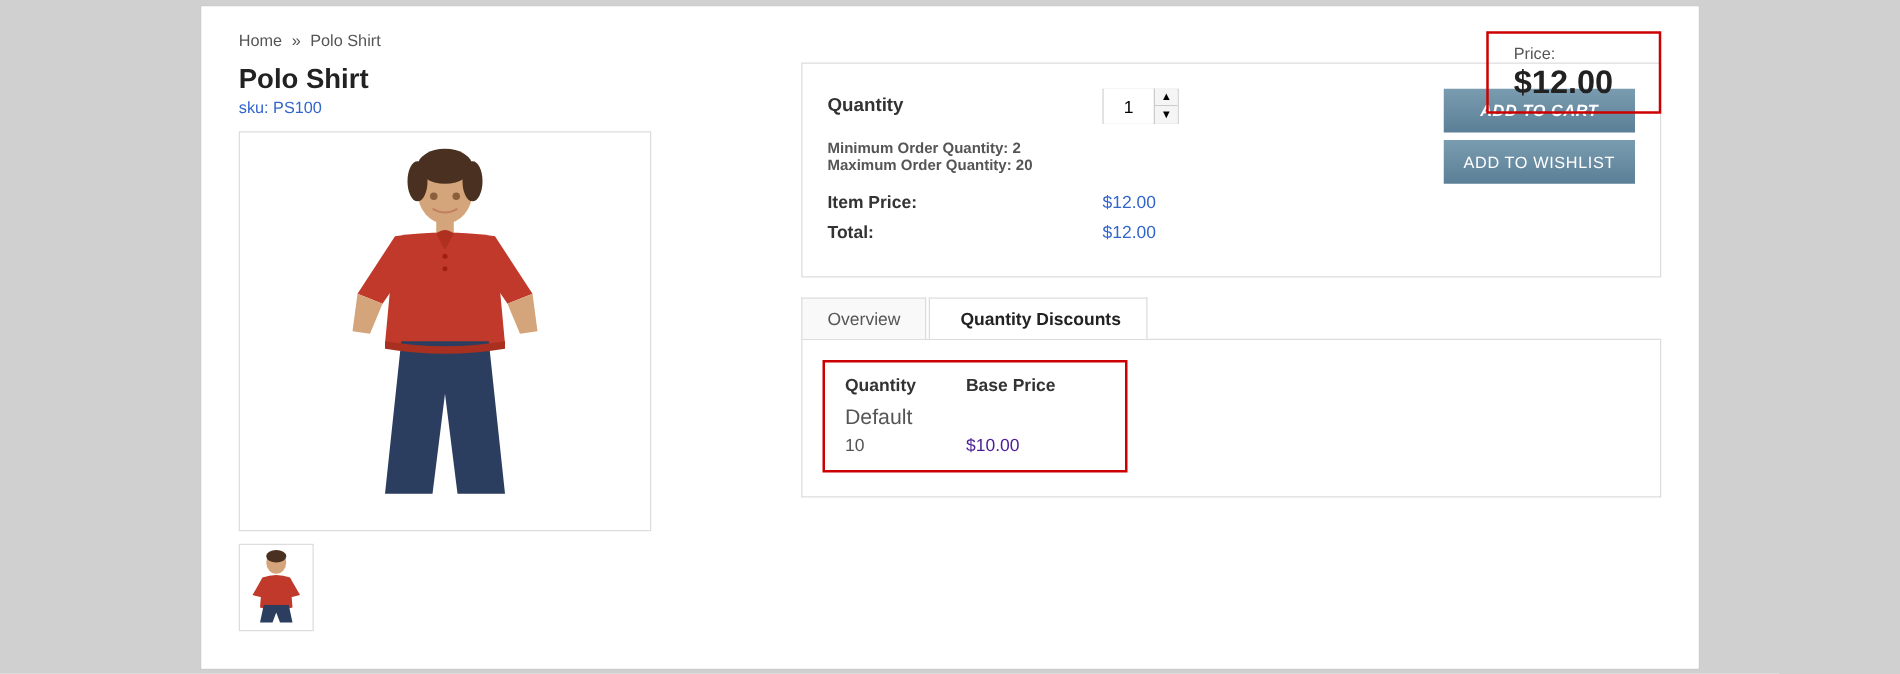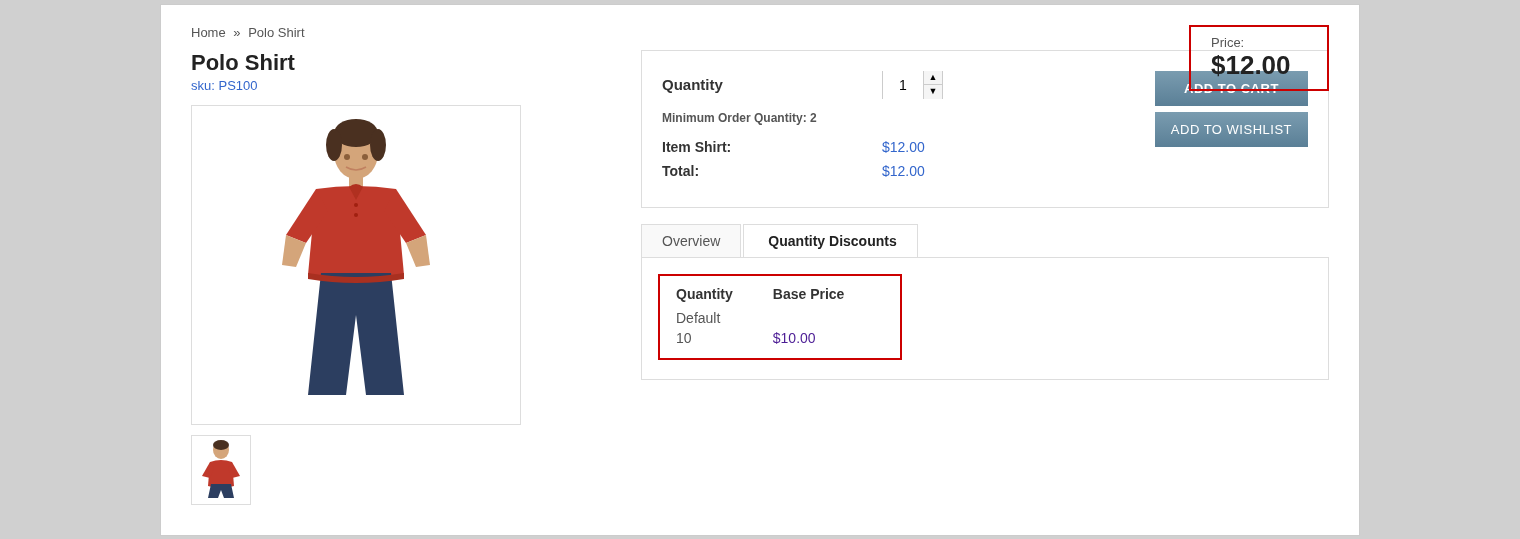--- a/index.html
+++ b/index.html
@@ -192,20 +192,21 @@
     .btn-add-cart {
       background: linear-gradient(to bottom, #7a9cb0, #5a7f96);
       color: #fff;
       border: none;
       padding: 10px 22px;
       font-size: 13px;
       font-weight: bold;
       letter-spacing: 0.5px;
       cursor: pointer;
       white-space: nowrap;
+      font-style: italic;
     }
     .btn-add-wishlist {
       background: linear-gradient(to bottom, #7a9cb0, #5a7f96);
       color: #fff;
       border: none;
       padding: 10px 16px;
       font-size: 13px;
       font-weight: normal;
       letter-spacing: 0.5px;
       cursor: pointer;
@@ -283,21 +284,21 @@
     }
     .discounts-table td {
       padding: 2px 0;
       color: #555;
     }
     .discounts-table td.price-cell {
       color: #4c1d95;
     }
     .group-label {
       color: #555;
-      font-size: 14px;
+      font-size: 17px;
     }
 
     .details-inner {
       display: flex;
       align-items: flex-start;
     }
     .details-form {
       flex: 1;
     }
   </style>
@@ -388,24 +389,25 @@
                 <input type="text" class="quantity-input" value="1" style="">
                 <div class="quantity-spinners">
                   <button class="spinner-btn">▲</button>
                   <button class="spinner-btn">▼</button>
                 </div>
               </div>
             </div>
 
             <div class="qty-constraints">
               <div>Minimum Order Quantity: 2</div>
+              <div>Maximum Order Quantity: 20</div>
             </div>
 
             <div class="price-row">
-              <div class="price-row-label">Item Shirt:</div>
+              <div class="price-row-label">Item Price:</div>
               <div class="price-row-value">$12.00</div>
             </div>
 
             <div class="price-row">
               <div class="price-row-label">Total:</div>
               <div class="price-row-value">$12.00</div>
             </div>
 
           </div>
 

